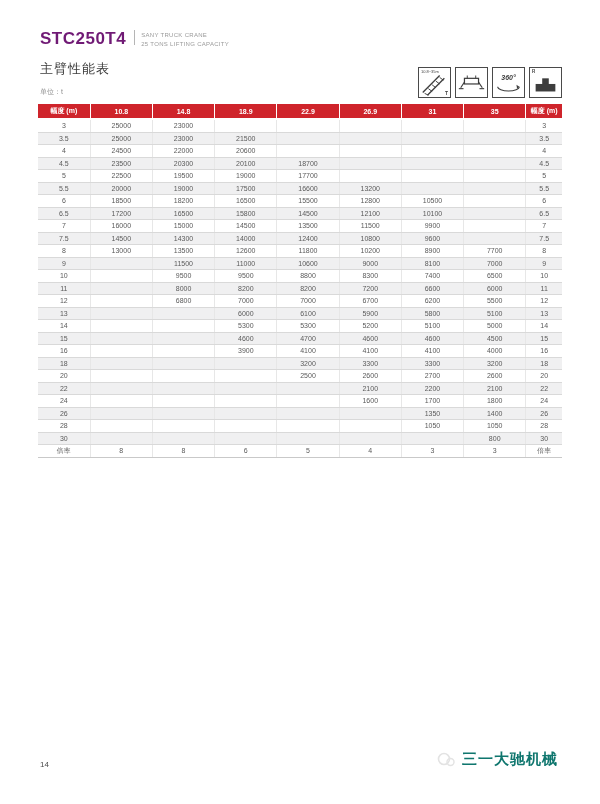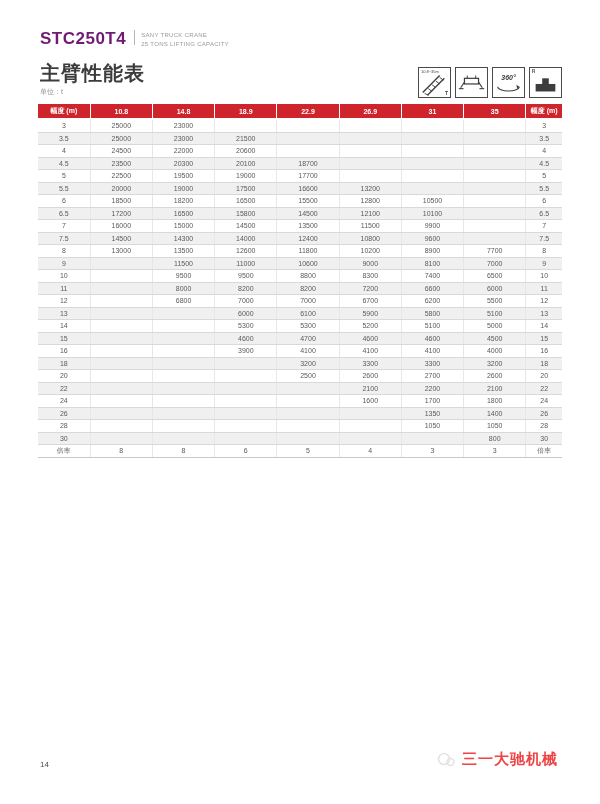--- a/index.html
+++ b/index.html
@@ -5,21 +5,21 @@
   html,body{margin:0;padding:0;}
   body{
     width:600px;height:804px;background:#ffffff;position:relative;
     font-family:"Liberation Sans", sans-serif;color:#58595b;overflow:hidden;
   }
   
   .brand{position:absolute;top:30px;left:40px;display:flex;align-items:flex-start;}
   .brand-logo{color:#701a75;font-size:17px;font-weight:900;letter-spacing:.5px;line-height:1;}
   .brand-div{width:1px;height:15px;background:#b5b5b5;margin:0 6px 0 8px;}
   .brand-tag{font-size:6px;line-height:1.45;color:#9a9a9a;letter-spacing:.3px;padding-top:1px;}
-  .sec-title{position:absolute;top:60px;left:40px;font-size:20px;font-weight:bold;color:#3c3c3c;letter-spacing:1px;}
+  .sec-title{position:absolute;top:60px;left:40px;font-size:13px;font-weight:normal;color:#3c3c3c;letter-spacing:1px;}
   .unit{position:absolute;top:87px;left:40px;font-size:7px;color:#8f8f8f;}
   
   .icons{position:absolute;top:67px;right:38px;display:flex;gap:4px;}
   .icon-box{width:33px;height:31px;border:1.5px solid #4a4a4a;background:#fff;position:relative;box-sizing:border-box;}
   .icon-box svg{position:absolute;inset:0;}
   .icon-mini-label{position:absolute;top:1px;left:2px;font-size:4px;color:#444;letter-spacing:0;}
   .icon-corner{position:absolute;bottom:1px;right:2px;font-size:5px;font-weight:bold;color:#444;}
   .icon-corner-tl{position:absolute;top:1px;left:2px;font-size:4.5px;font-weight:bold;color:#444;}
   .icon-rot-label{position:absolute;top:6px;left:0;right:0;text-align:center;font-size:7px;font-weight:bold;font-style:italic;color:#3d3d3d;}
   
@@ -33,21 +33,21 @@
   tbody td, tfoot td{
     font-size:7px;color:#5a5a5a;text-align:center;height:11.5px;padding:0;line-height:1;
     border-right:1px solid #e7e7e7;border-bottom:1px solid #d9d9d9;background-clip:padding-box;
   }
   tbody td:last-child, tfoot td:last-child{border-right:none;}
   tbody tr:nth-child(even) td{background-color:#f0f0f1;}
   tfoot td{border-top:1px solid #c9c9c9;border-bottom:1px solid #c9c9c9;font-weight:normal;}
   
   .page-num{position:absolute;top:760px;left:40px;font-size:8px;color:#4d4d4d;}
   .watermark{position:absolute;top:750px;right:42px;display:flex;align-items:center;gap:5px;
-    color:#ef4444;font-size:15px;font-weight:bold;letter-spacing:1px;}
+    color:#0f766e;font-size:15px;font-weight:bold;letter-spacing:1px;}
 </style>
 </head>
 <body>
 
 <div class="brand">
   <span class="brand-logo">STC250T4</span>
   <span class="brand-div"></span>
   <span class="brand-tag">
     <span>SANY TRUCK CRANE</span><br>
     <span>25 TONS LIFTING CAPACITY</span>

